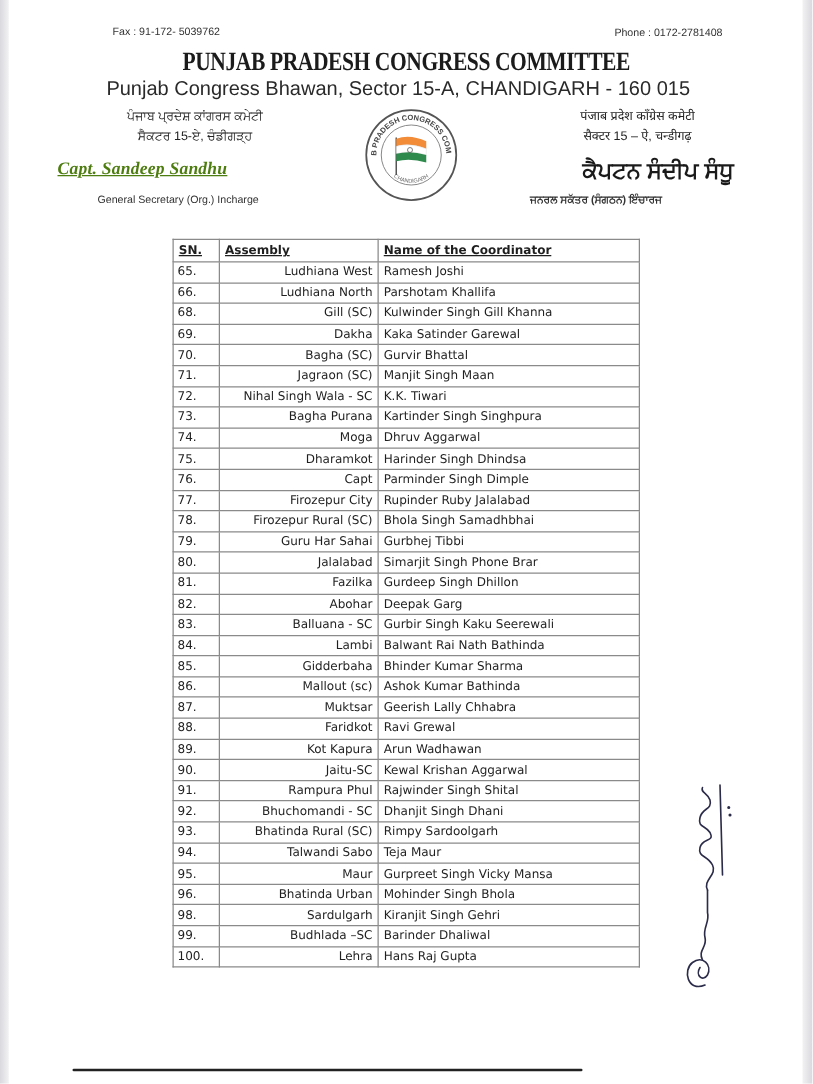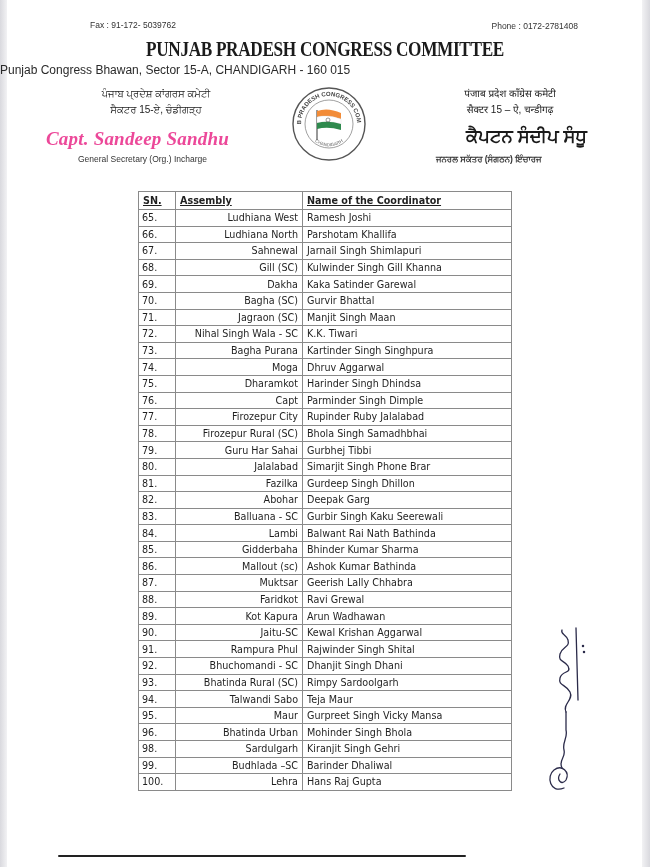--- a/index.html
+++ b/index.html
@@ -36,53 +36,54 @@
       text-align: center;
       font-family: "Liberation Serif", serif;
       font-weight: bold;
       font-size: 21px;
       letter-spacing: -0.4px;
       transform: scaleX(0.82);
       color: #1b1b1b;
     }
     .org-address {
       position: absolute; left: 0; width: 552px; top: 63px;
-      text-align: left;
-      font-size: 12px;
+      text-align: right;
+      font-size: 16px;
       color: #2a2a2a;
     }
     .punjabi-left {
       position: absolute; left: 86px; top: 86px; width: 140px;
       text-align: center; font-size: 10px; line-height: 16px; color: #222;
     }
     .punjabi-right {
       position: absolute; left: 440px; top: 86px; width: 140px;
       text-align: center; font-size: 10px; line-height: 16px; color: #222;
     }
     .logo {
       position: absolute; left: 291px; top: 86px;
       width: 76px; height: 76px;
     }
     .sig-name-en {
       position: absolute; left: 46px; top: 128px;
       font-family: "Liberation Serif", serif;
       font-style: italic; font-weight: bold;
-      font-size: 19px; color: #ec4899;
+      font-size: 14px; color: #4d7c0f;
       letter-spacing: 0.2px;
+      text-decoration: underline;
     }
     .sig-title-en {
       position: absolute; left: 78px; top: 154px;
       font-size: 8.5px; color: #333;
     }
     .sig-name-pa {
       position: absolute; left: 466px; top: 126px;
       font-size: 18px; font-weight: bold; color: #1a1a1a;
     }
     .sig-title-pa {
-      position: absolute; left: 436px; top: 154px;
+      position: absolute; left: 424px; top: 154px;
       font-size: 8.5px; color: #333; font-weight: bold;
     }
     table.coords {
       position: absolute; left: 138px; top: 191px;
       border-collapse: collapse;
       font-family: "DejaVu Sans", sans-serif;
       font-size: 9.6px;
       color: #1f1f1f;
     }
     table.coords th, table.coords td {
@@ -177,25 +178,20 @@
         <td class="sn">65.</td>
         <td class="asm">Ludhiana West</td>
         <td class="name">Ramesh Joshi</td>
       </tr>
       <tr>
         <td class="sn">66.</td>
         <td class="asm">Ludhiana North</td>
         <td class="name">Parshotam Khallifa</td>
       </tr>
       <tr>
-        <td class="sn">67.</td>
-        <td class="asm">Sahnewal</td>
-        <td class="name">Jarnail Singh Shimlapuri</td>
-      </tr>
-      <tr>
         <td class="sn">68.</td>
         <td class="asm">Gill (SC)</td>
         <td class="name">Kulwinder Singh Gill Khanna</td>
       </tr>
       <tr>
         <td class="sn">69.</td>
         <td class="asm">Dakha</td>
         <td class="name">Kaka Satinder Garewal</td>
       </tr>
       <tr>

